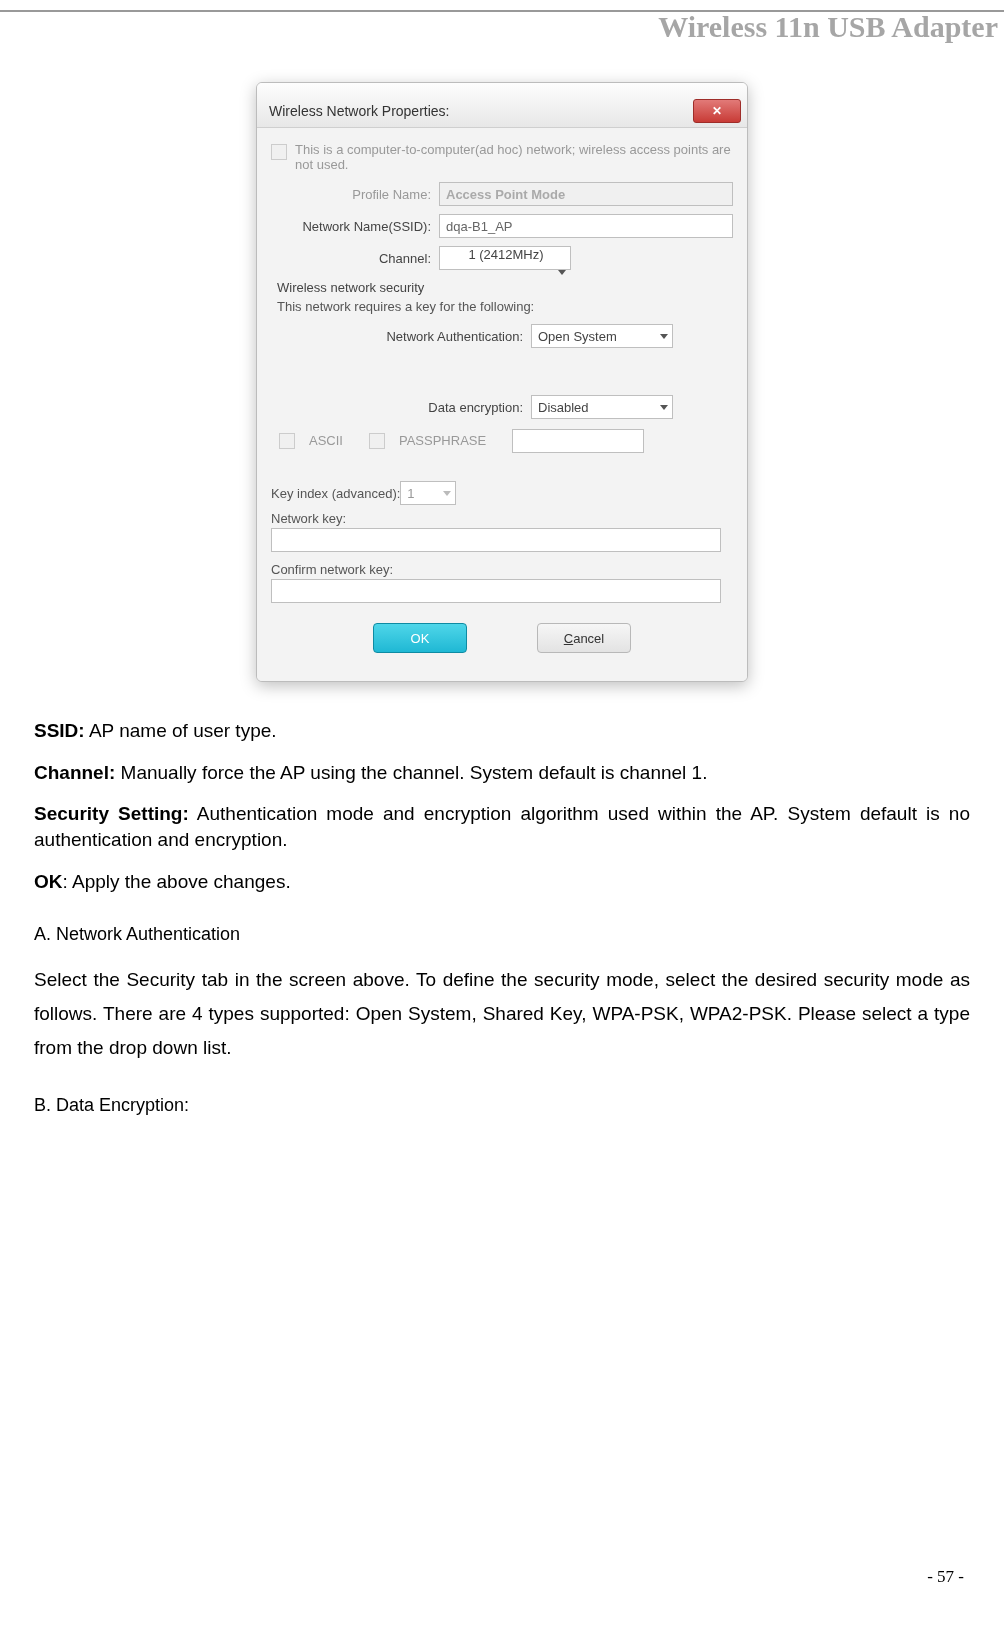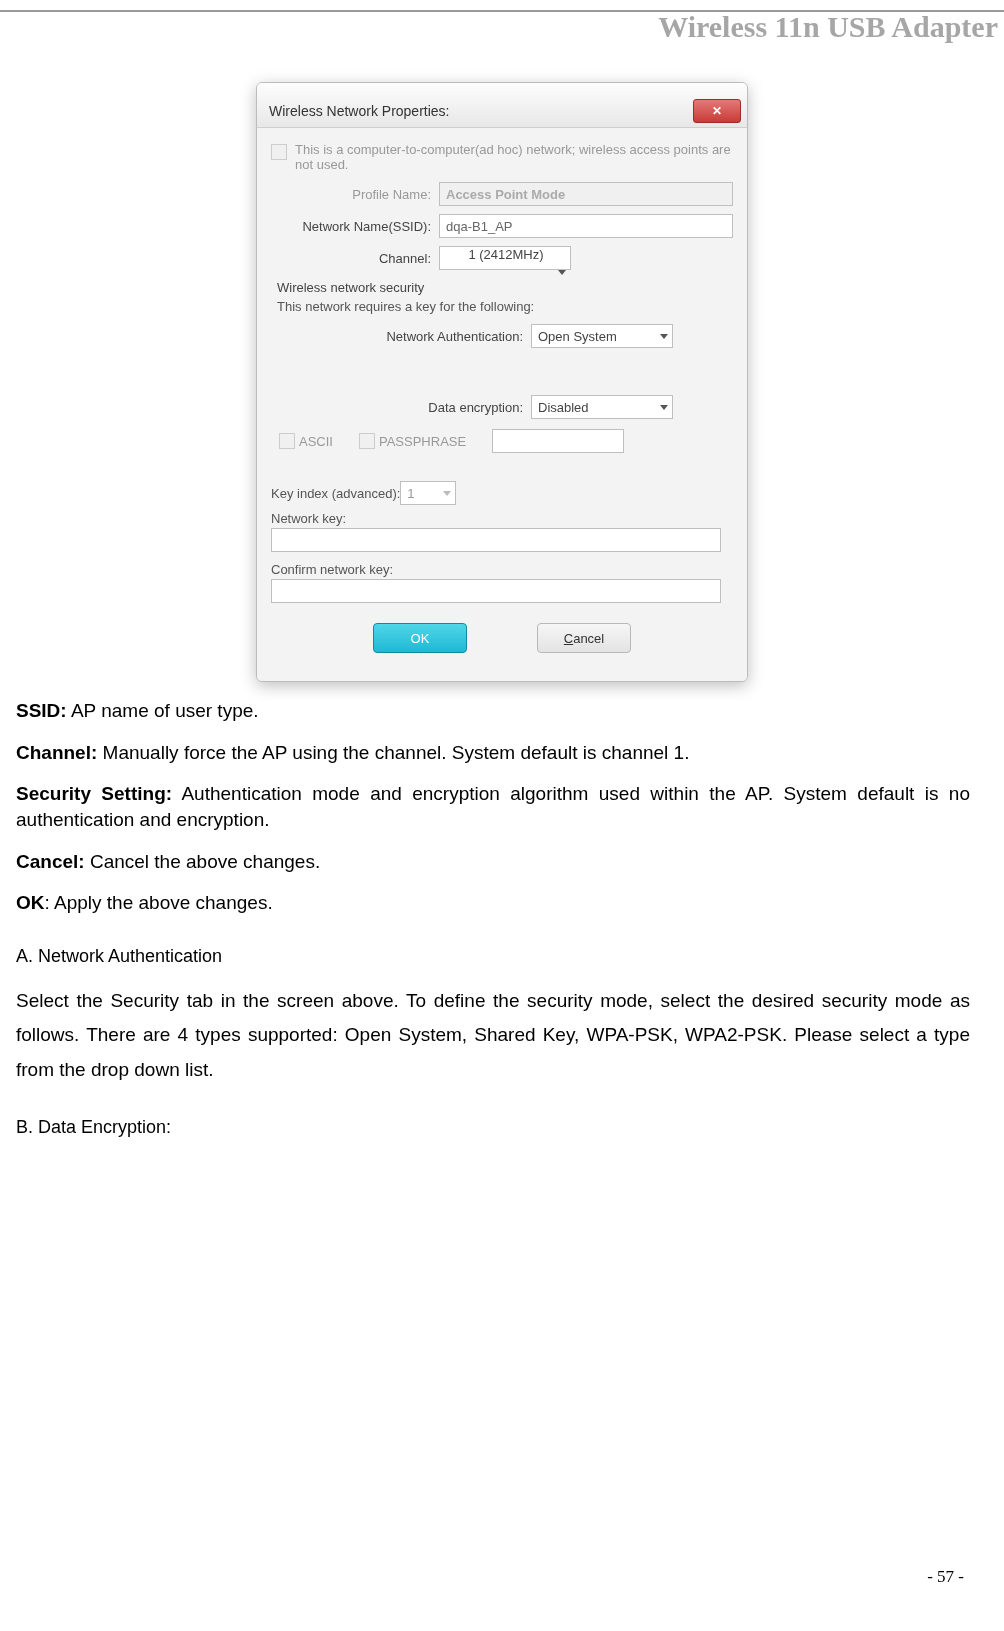--- a/index.html
+++ b/index.html
@@ -151,21 +151,21 @@
   text-align: right;
   padding-right: 8px;
   color: #444;
 }
 .inline-chks {
   display: flex;
   align-items: center;
   gap: 26px;
   margin: 10px 0 8px 8px;
 }
-.inline-chks .pair { display: flex; align-items: center; gap: 4px; }
+.inline-chks .pair { display: flex; align-items: flex-start; gap: 14px; }
 .inline-chks .chk { margin-top: 0; }
 .passphrase-input {
   width: 130px;
   height: 22px;
   border: 1px solid #bfbfbf;
   background: #fff;
 }
 .full-input {
   width: 97%;
   height: 22px;
@@ -311,25 +311,24 @@
           <div class="btn btn-ok">OK</div>
           <div class="btn btn-cancel">
             <span class="u">C</span>
               <span>ancel</span>
           </div>
         </div>
       </div>
     </div>
   </div>
 
-  <div class="doc-text" style="margin-top:16px;padding-left:16px;">
+  <div class="doc-text" style="margin-top:36px;">
     <p><span class="b">SSID:</span> <span>AP name of user type.</span></p>
     <p><span class="b">Channel:</span> <span>Manually force the AP using the channel. System default is channel 1.</span></p>
     <p class="justify"><span class="b">Security Setting:</span> <span>Authentication mode and encryption algorithm used within the AP. System default is no authentication and encryption.</span></p>
-    <p><span class="b">Cancel:</span> <span>Cancel the above changes.</span></p>
     <p><span class="b">OK</span><span>: Apply the above changes.</span></p>
 
     <div class="section-heading">A. Network Authentication</div>
     <p class="justify" style="line-height:1.8;">Select the Security tab in the screen above. To define the security mode, select the desired security mode as follows. There are 4 types supported: Open System, Shared Key, WPA-PSK, WPA2-PSK. Please select a type from the drop down list.</p>
 
     <div class="section-heading">B. Data Encryption:</div>
   </div>
 
   <div class="page-num">- 57 -</div>
 </div>

